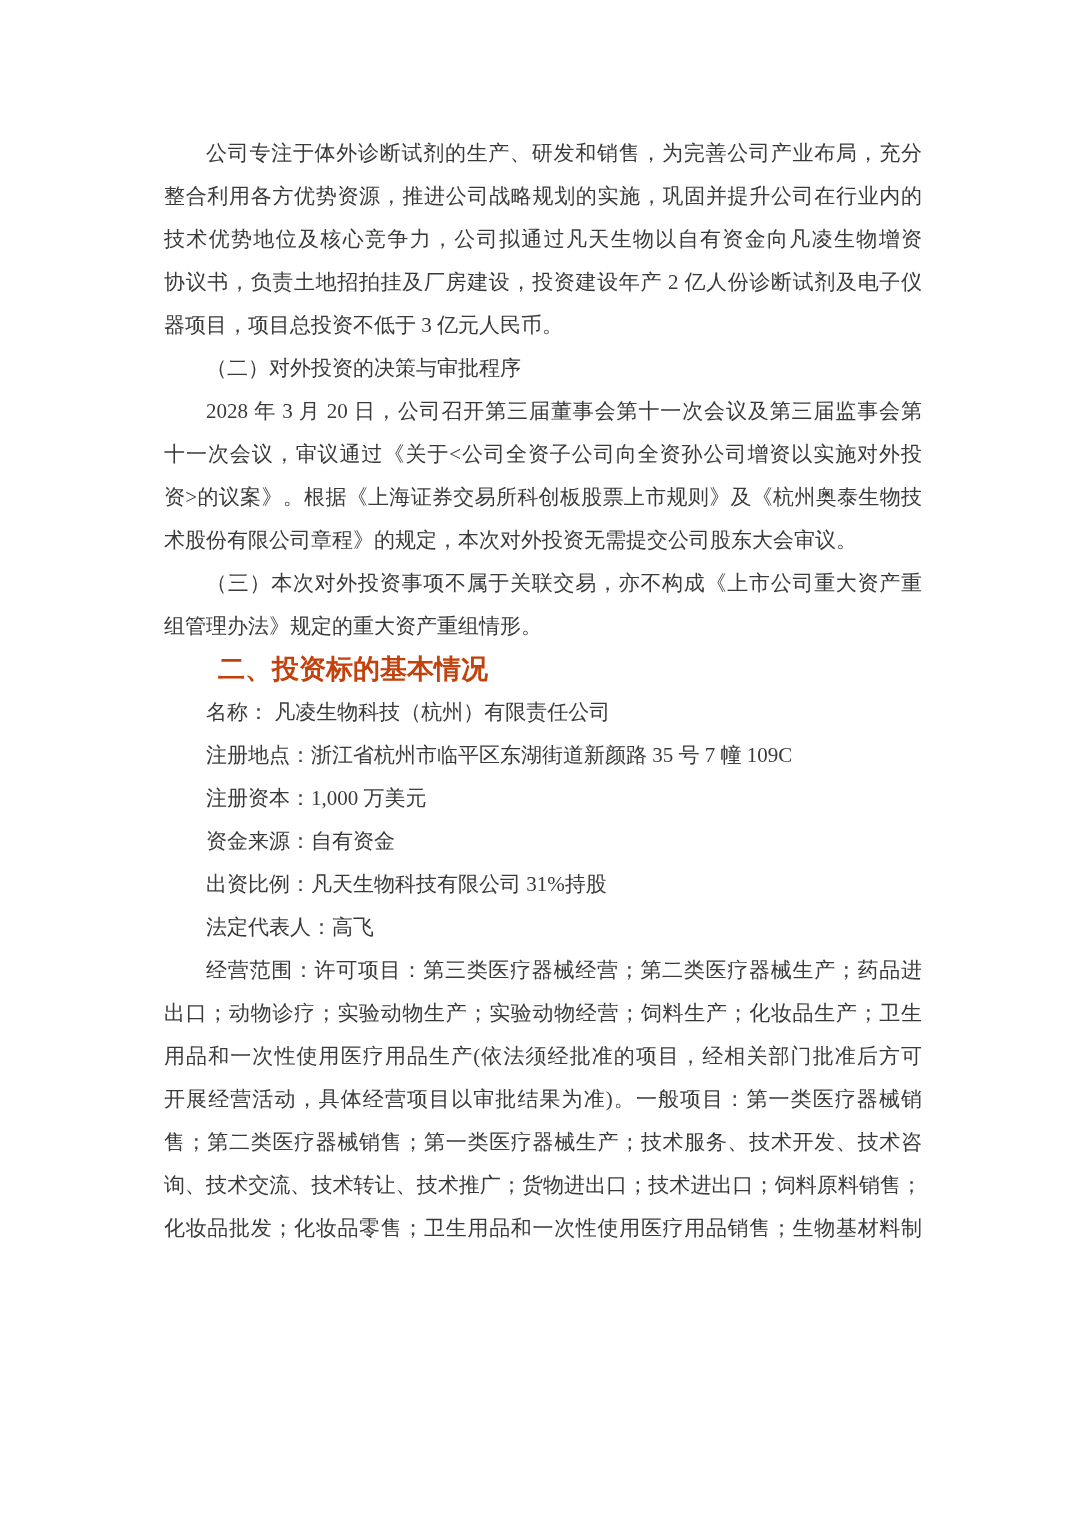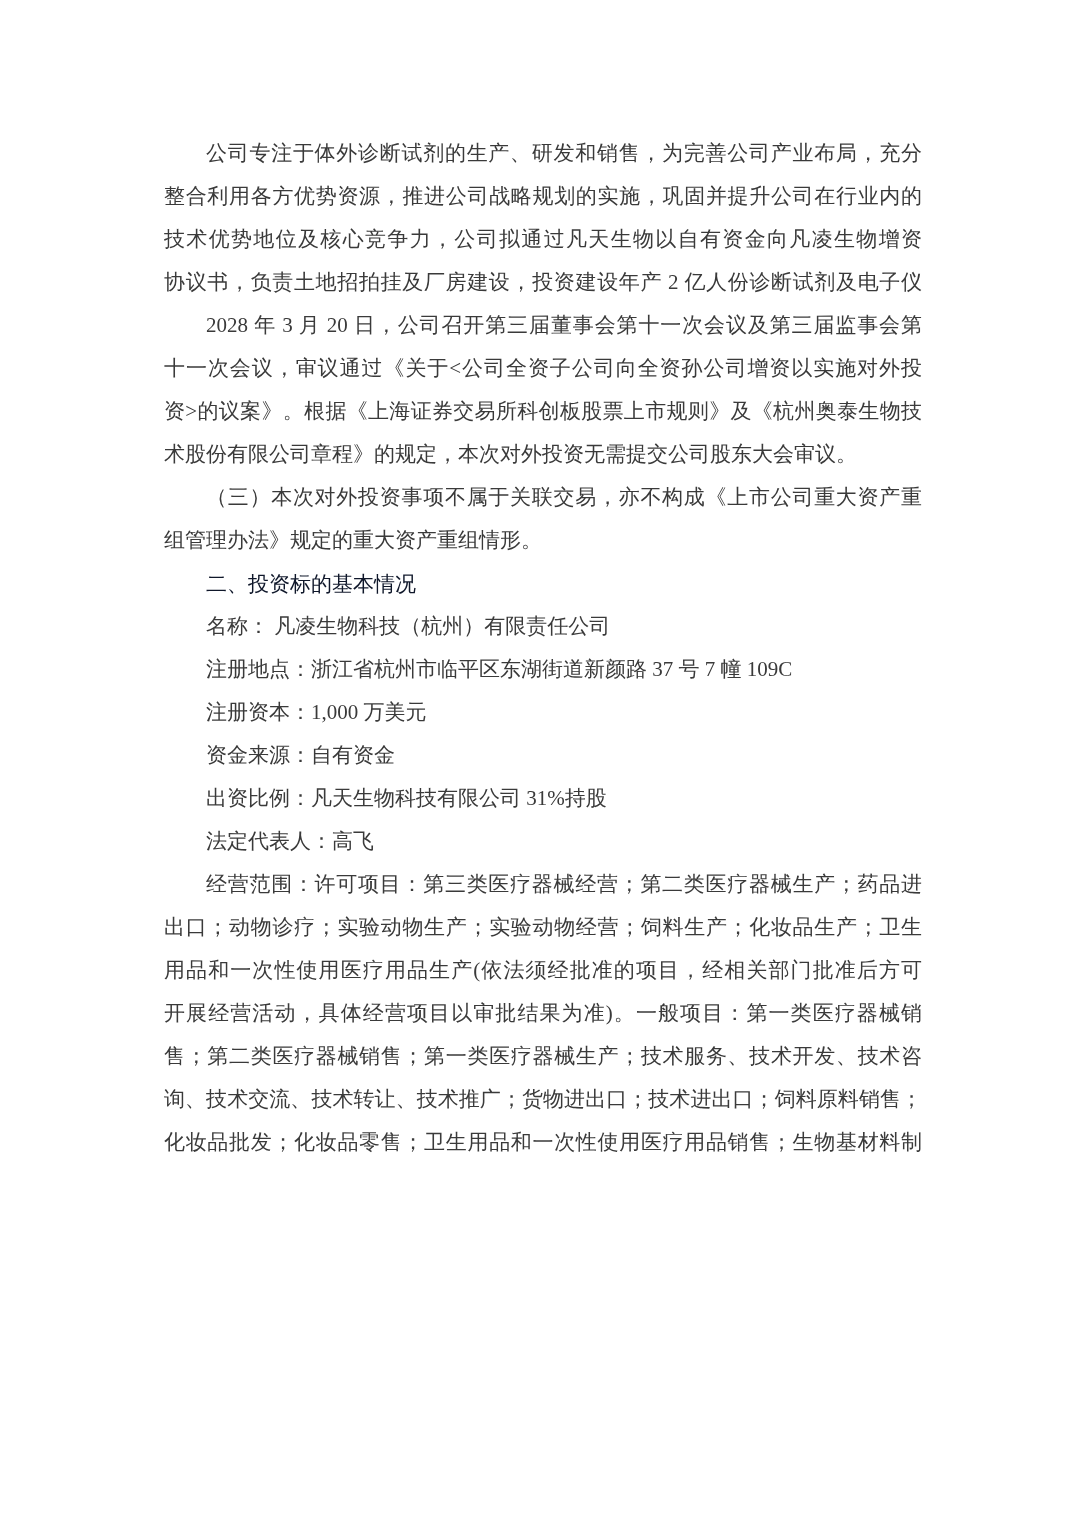--- a/index.html
+++ b/index.html
@@ -37,44 +37,46 @@
   }
   .line.indent {
     text-indent: 2em;
   }
   .line.stretch {
     text-align: justify;
     text-align-last: justify;
     -moz-text-align-last: justify;
   }
   .line.bold {
-    font-weight: 400;
-    color: #0f172a;
+    font-weight: 700;
+    color: #c2410c;
     font-family: "Liberation Sans", "DejaVu Sans", sans-serif;
-    font-size: 21px;
+    font-size: 27px;
   }
 </style>
 </head>
 <body>
 
 <div class="page">
   <div class="doc">
       <div class="line indent stretch">公司专注于体外诊断试剂的生产、研发和销售，为完善公司产业布局，充分</div>
       <div class="line stretch">整合利用各方优势资源，推进公司战略规划的实施，巩固并提升公司在行业内的</div>
       <div class="line stretch">技术优势地位及核心竞争力，公司拟通过凡天生物以自有资金向凡凌生物增资</div>
       <div class="line stretch">协议书，负责土地招拍挂及厂房建设，投资建设年产 2 亿人份诊断试剂及电子仪</div>
+      <div class="line">器项目，项目总投资不低于 3 亿元人民币。</div>
+      <div class="line indent">（二）对外投资的决策与审批程序</div>
       <div class="line indent stretch">2028 年 3 月 20 日，公司召开第三届董事会第十一次会议及第三届监事会第</div>
       <div class="line stretch">十一次会议，审议通过《关于&lt;公司全资子公司向全资孙公司增资以实施对外投</div>
       <div class="line stretch">资&gt;的议案》。根据《上海证券交易所科创板股票上市规则》及《杭州奥泰生物技</div>
       <div class="line">术股份有限公司章程》的规定，本次对外投资无需提交公司股东大会审议。</div>
       <div class="line indent stretch">（三）本次对外投资事项不属于关联交易，亦不构成《上市公司重大资产重</div>
       <div class="line">组管理办法》规定的重大资产重组情形。</div>
       <div class="line indent bold">二、投资标的基本情况</div>
       <div class="line indent">名称： 凡凌生物科技（杭州）有限责任公司</div>
-      <div class="line indent">注册地点：浙江省杭州市临平区东湖街道新颜路 37 号 7 幢 109C</div>
+      <div class="line indent">注册地点：浙江省杭州市临平区东湖街道新颜路 35 号 7 幢 109C</div>
       <div class="line indent">注册资本：1,000 万美元</div>
       <div class="line indent">资金来源：自有资金</div>
       <div class="line indent">出资比例：凡天生物科技有限公司 31%持股</div>
       <div class="line indent">法定代表人：高飞</div>
       <div class="line indent stretch">经营范围：许可项目：第三类医疗器械经营；第二类医疗器械生产；药品进</div>
       <div class="line stretch">出口；动物诊疗；实验动物生产；实验动物经营；饲料生产；化妆品生产；卫生</div>
       <div class="line stretch">用品和一次性使用医疗用品生产(依法须经批准的项目，经相关部门批准后方可</div>
       <div class="line stretch">开展经营活动，具体经营项目以审批结果为准)。一般项目：第一类医疗器械销</div>
       <div class="line stretch">售；第二类医疗器械销售；第一类医疗器械生产；技术服务、技术开发、技术咨</div>
       <div class="line stretch">询、技术交流、技术转让、技术推广；货物进出口；技术进出口；饲料原料销售；</div>

